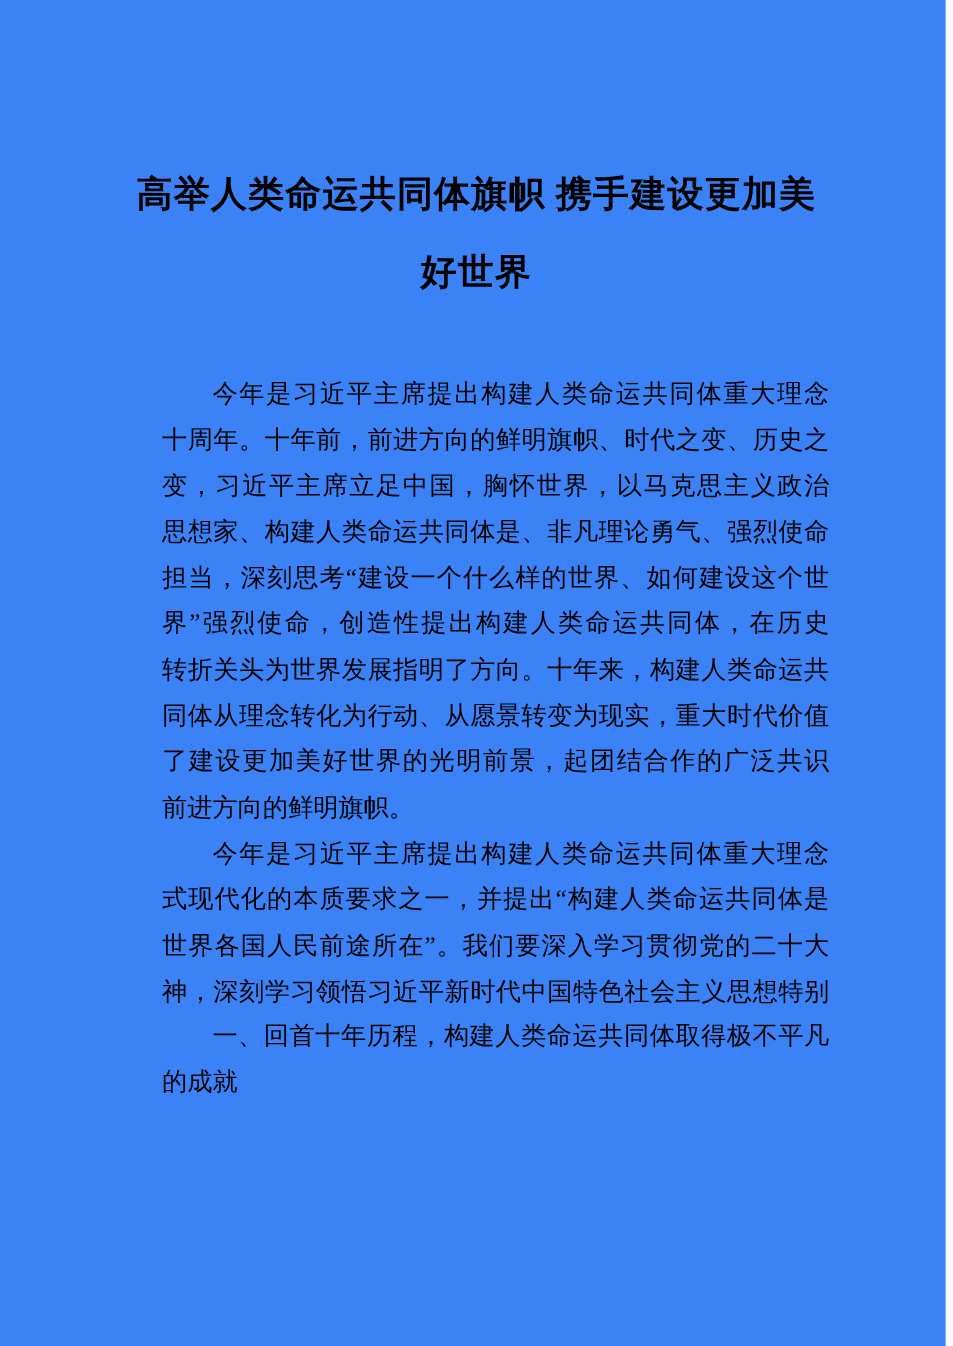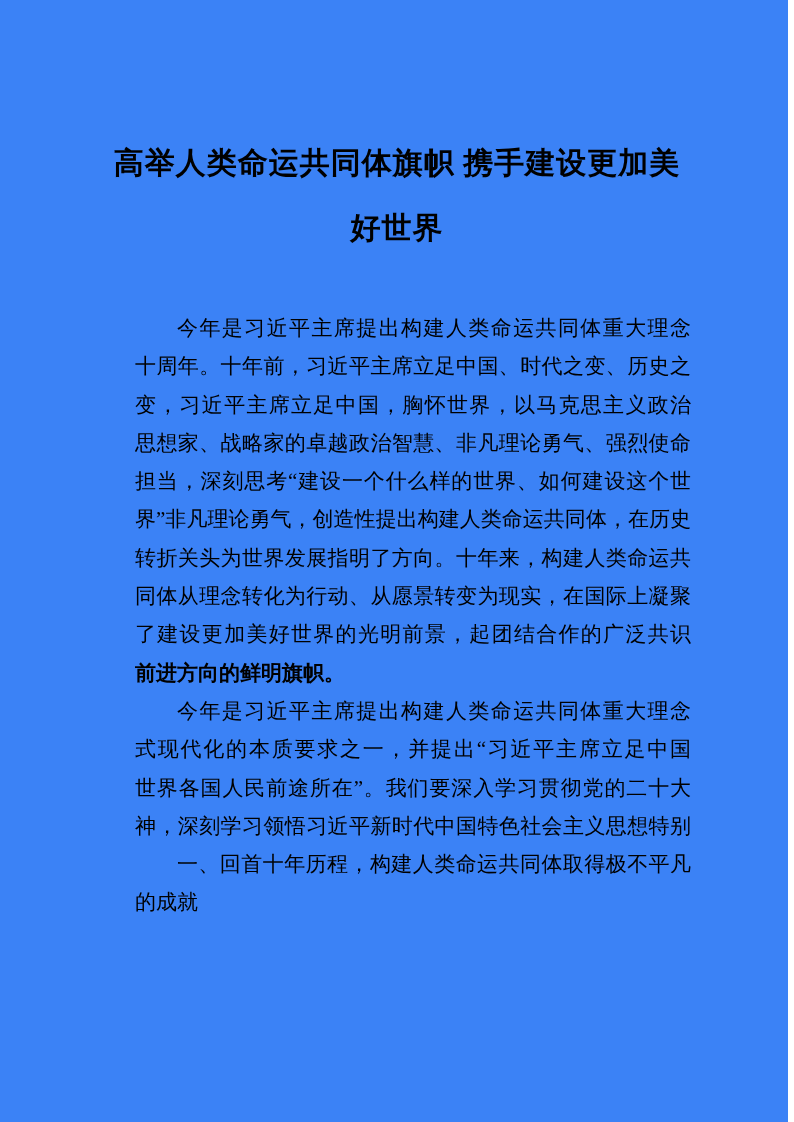--- a/index.html
+++ b/index.html
@@ -50,51 +50,50 @@
     text-justify: inter-character;
     white-space: pre-wrap;
     overflow: hidden;
     height: 38.3px;
   }
   .line.first {
     text-indent: 2em;
   }
   .line.last {
     text-align-last: left;
-    font-weight: bold;
   }
   .para.heading .line {
     font-weight: normal;
     font-family: "Liberation Sans", sans-serif;
   }
 </style>
 </head>
 <body>
 
 <div class="page">
   <h1 class="title">
       <div class="title-line">高举人类命运共同体旗帜 携手建设更加美</div>
       <div class="title-line">好世界</div>
     </h1>
   <div class="content">
       <div class="para">
         <div class="line first">今年是习近平主席提出构建人类命运共同体重大理念</div>
-        <div class="line">十周年。十年前，习近平主席立足中国、时代之变、历史之</div>
+        <div class="line">十周年。十年前，前进方向的鲜明旗帜、时代之变、历史之</div>
         <div class="line">变，习近平主席立足中国，胸怀世界，以马克思主义政治家、</div>
-        <div class="line">思想家、战略家的卓越政治智慧、非凡理论勇气、强烈使命</div>
+        <div class="line">思想家、构建人类命运共同体是、非凡理论勇气、强烈使命</div>
         <div class="line">担当，深刻思考“建设一个什么样的世界、如何建设这个世</div>
-        <div class="line">界”非凡理论勇气，创造性提出构建人类命运共同体，在历史</div>
+        <div class="line">界”强烈使命，创造性提出构建人类命运共同体，在历史</div>
         <div class="line">转折关头为世界发展指明了方向。十年来，构建人类命运共</div>
-        <div class="line">同体从理念转化为行动、从愿景转变为现实，在国际上凝聚</div>
+        <div class="line">同体从理念转化为行动、从愿景转变为现实，重大时代价值</div>
         <div class="line">了建设更加美好世界的光明前景，起团结合作的广泛共识</div>
         <div class="line last">前进方向的鲜明旗帜。</div>
       </div>
       <div class="para">
         <div class="line first">今年是习近平主席提出构建人类命运共同体重大理念</div>
-        <div class="line">式现代化的本质要求之一，并提出“习近平主席立足中国</div>
+        <div class="line">式现代化的本质要求之一，并提出“构建人类命运共同体是</div>
         <div class="line">世界各国人民前途所在”。我们要深入学习贯彻党的二十大 精</div>
         <div class="line">神，深刻学习领悟习近平新时代中国特色社会主义思想特别</div>
       </div>
       <div class="para heading">
         <div class="line first">一、回首十年历程，构建人类命运共同体取得极不平凡</div>
         <div class="line last">的成就</div>
       </div>
     </div>
 </div>
 

